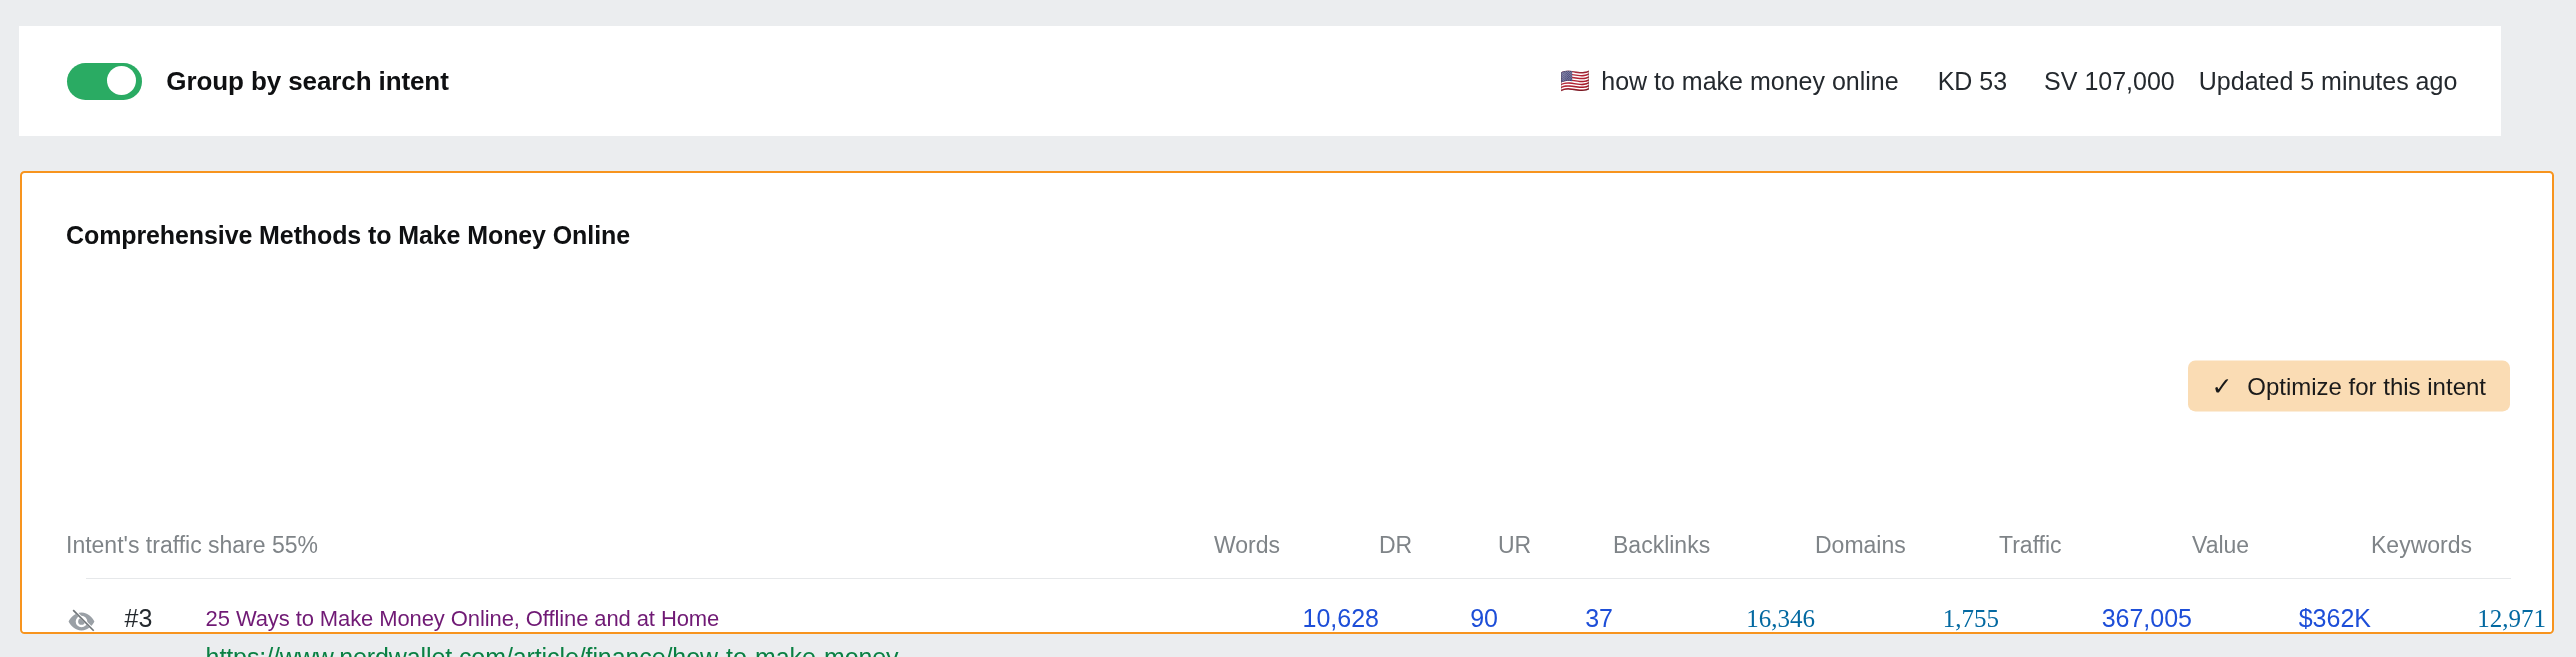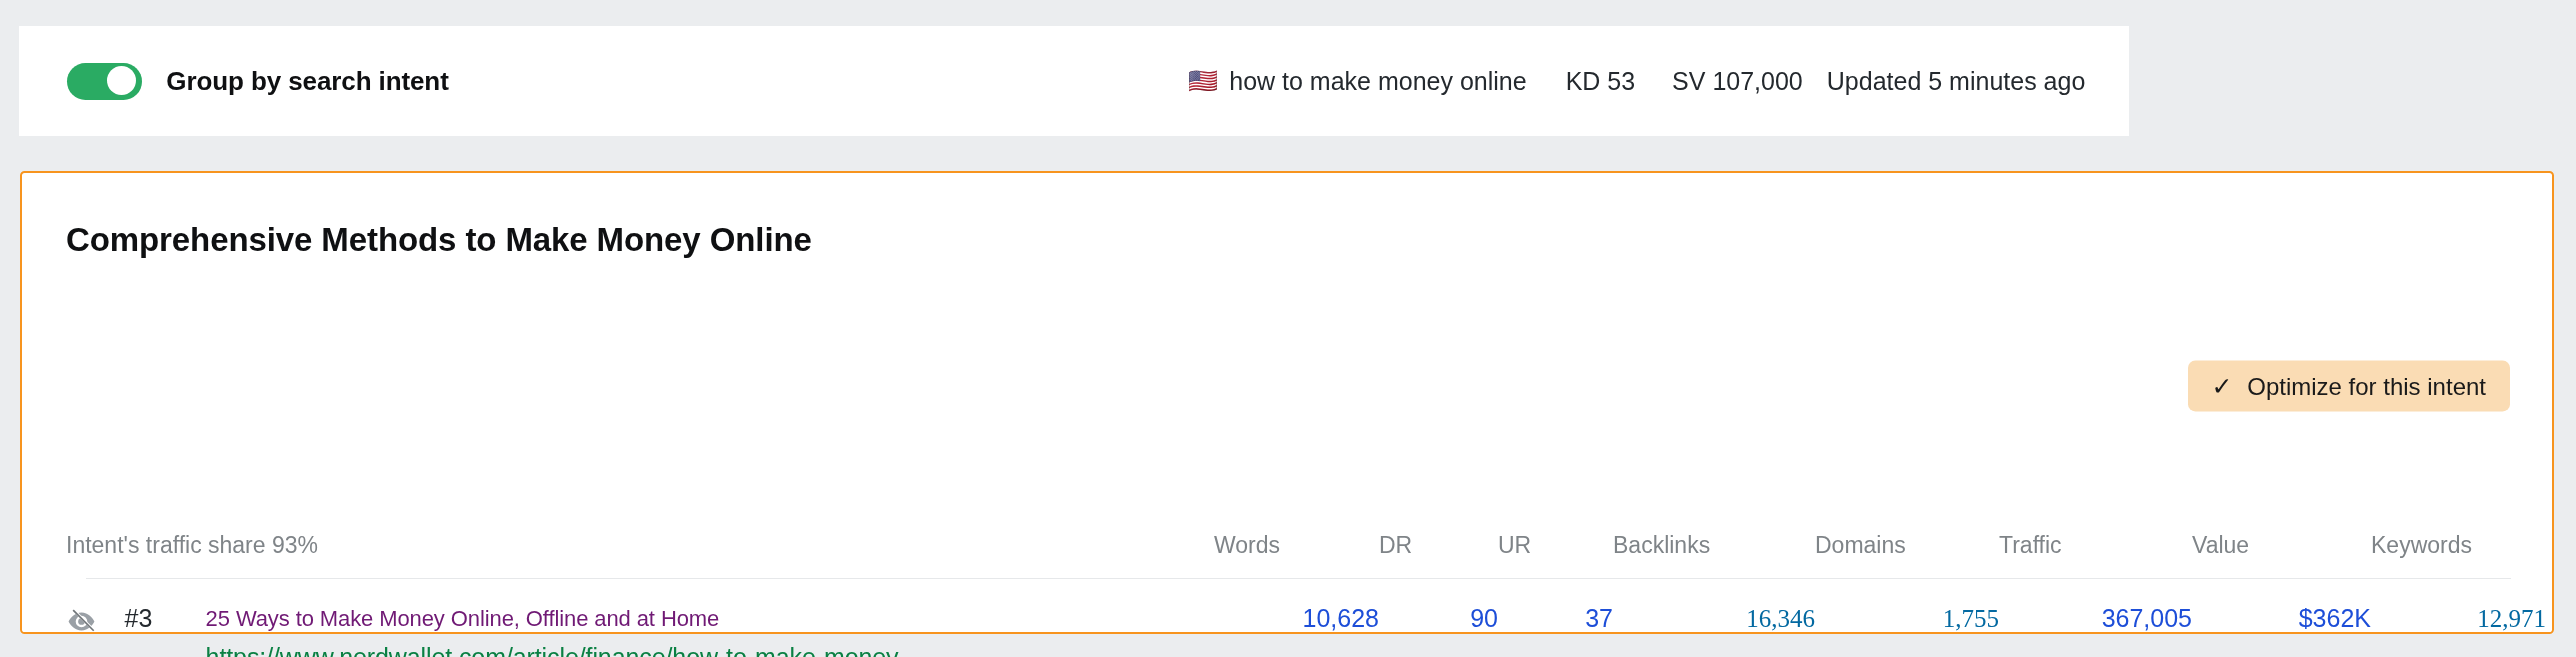--- a/index.html
+++ b/index.html
@@ -19,21 +19,21 @@
     position: relative;
     width: 2576px;
     height: 658px;
   }
 
   
   .topbar {
     position: absolute;
     left: 19.3px;
     top: 26px;
-    width: 2110px;
+    width: 2482px;
     height: 110px;
     background: #ffffff;
     box-sizing: border-box;
     display: flex;
     align-items: center;
     justify-content: space-between;
   }
 
   .topbar-left {
     display: flex;
@@ -105,21 +105,21 @@
     position: relative;
     height: 100%;
     padding: 0 44px;
     box-sizing: border-box;
   }
 
   .intent-title {
     position: absolute;
     left: 44px;
     top: 48px;
-    font-size: 33px;
+    font-size: 25px;
     font-weight: bold;
     color: #0f1012;
     letter-spacing: -0.1px;
   }
 
   .intent-desc {
     position: absolute;
     left: 44px;
     top: 91px;
     font-size: 25px;
@@ -292,21 +292,21 @@
 
 
       <button class="optimize-btn">
         <span class="check">✓</span>
         <span>Optimize for this intent</span>
       </button>
 
       <div class="table-wrap">
 
         <div class="thead">
-          <div class="share-label">Intent's traffic share 93%</div>
+          <div class="share-label">Intent's traffic share 55%</div>
           <div class="col col-words">Words</div>
           <div class="col col-dr">DR</div>
           <div class="col col-ur">UR</div>
           <div class="col col-backlinks">Backlinks</div>
           <div class="col col-domains">Domains</div>
           <div class="col col-traffic">Traffic</div>
           <div class="col col-value">Value</div>
           <div class="col col-keywords">Keywords</div>
         </div>
 

